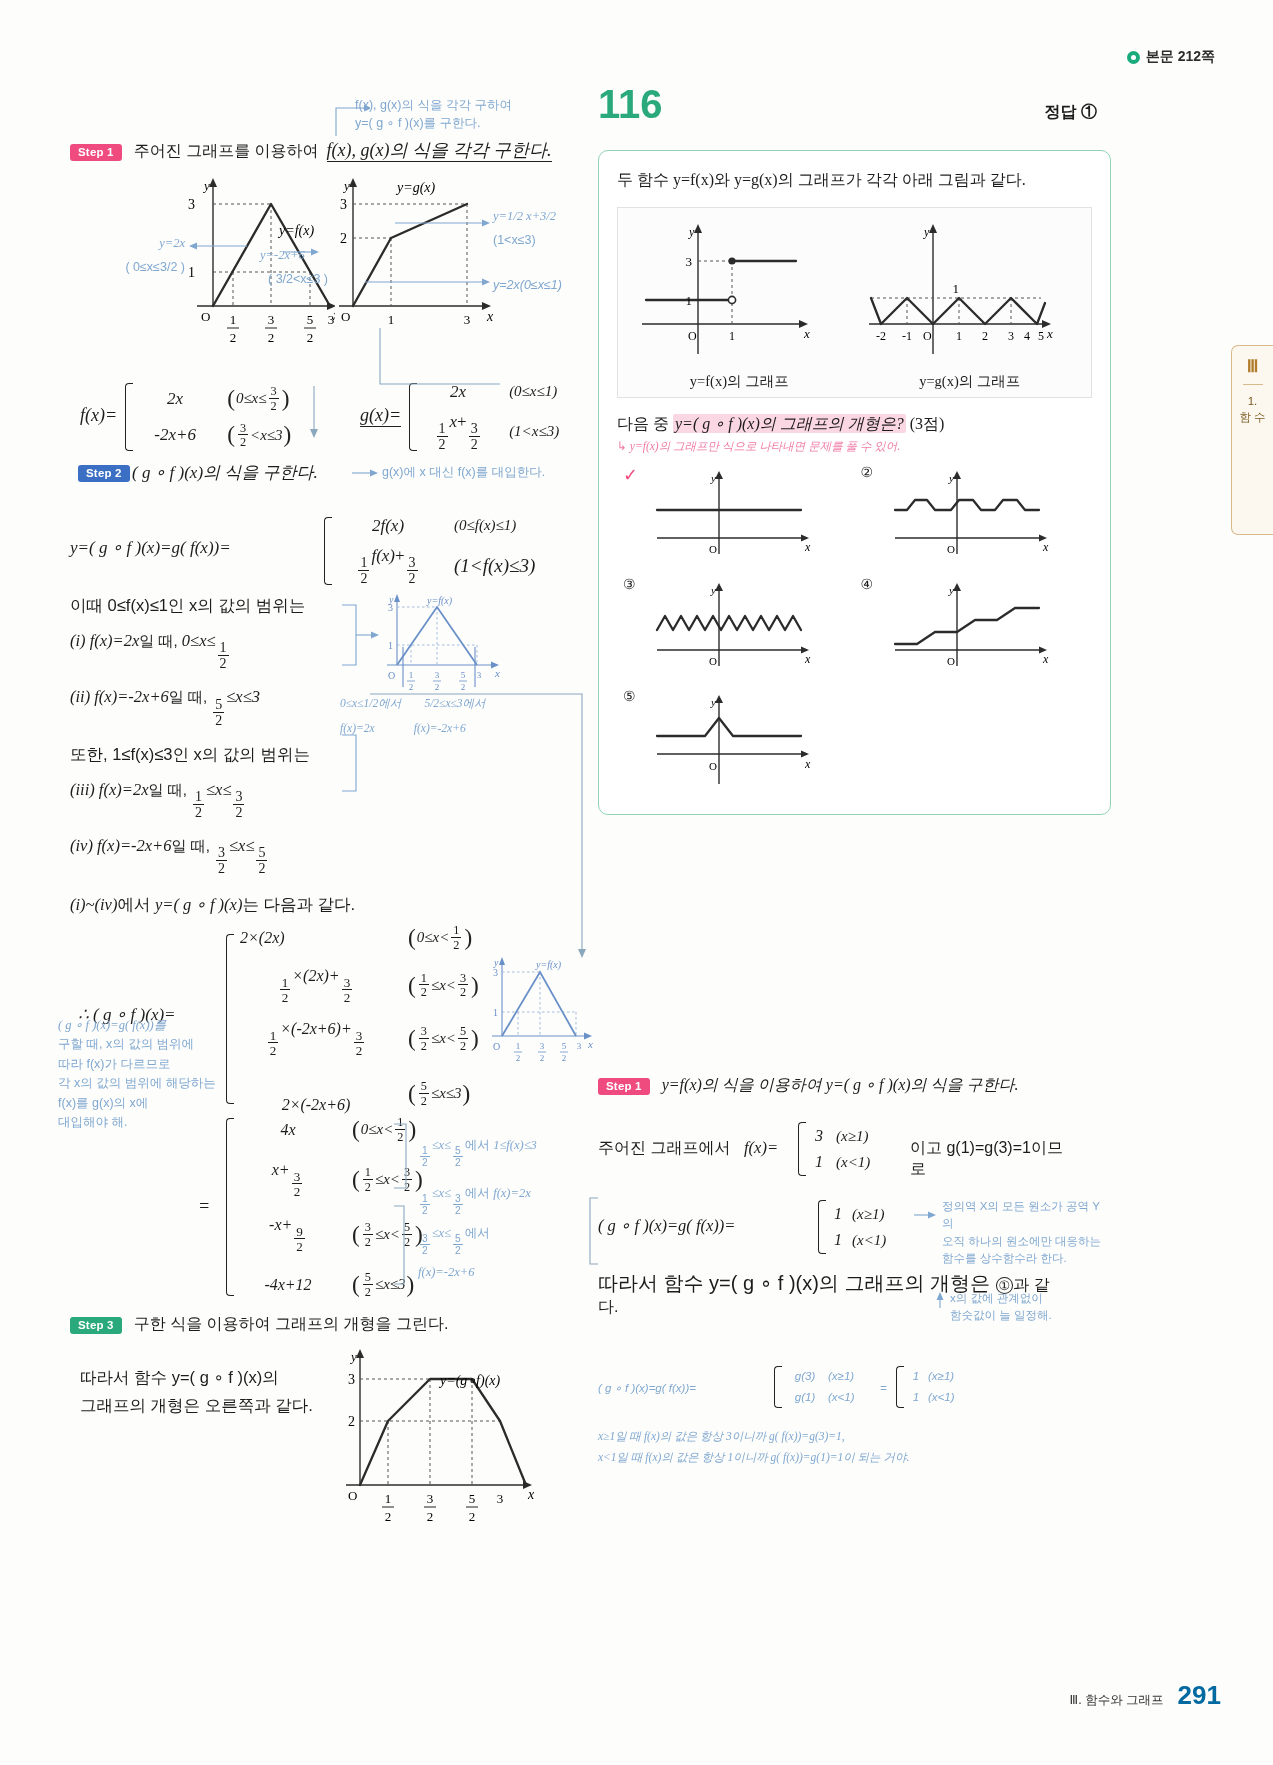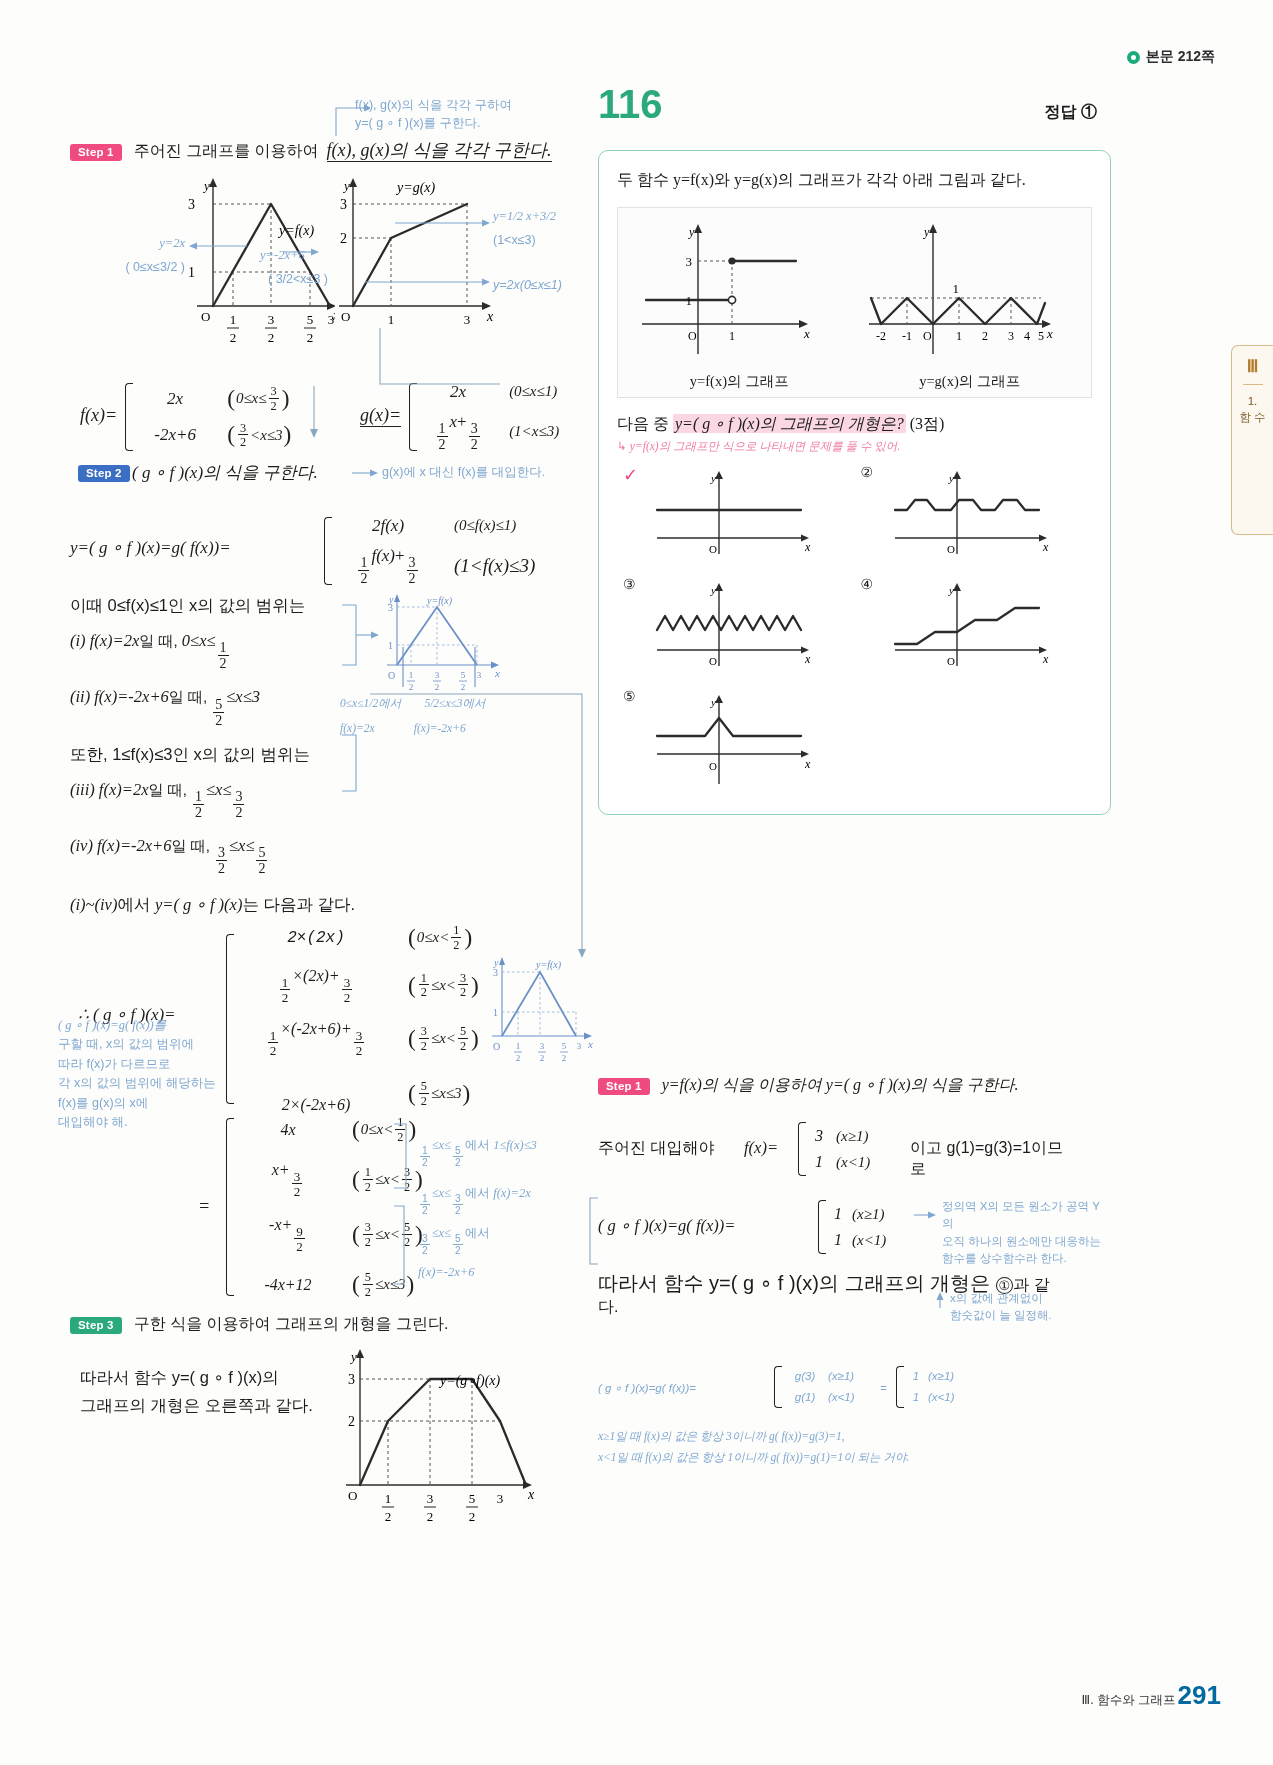--- a/index.html
+++ b/index.html
@@ -25,21 +25,21 @@
   #top-ref .dot {
     width:13px; height:13px; border-radius:50%;
     background:#1aab7d; display:inline-block; position:relative;
   }
   #top-ref .dot::after{
     content:""; position:absolute; left:4px; top:4px;
     width:5px; height:5px; border-radius:50%; background:#fff;
   }
 
   
-  #footer { position:absolute; right:52px; bottom:54px; display:flex; align-items:baseline; gap:2px; }
+  #footer { position:absolute; right:52px; bottom:54px; display:flex; align-items:baseline; gap:14px; }
   #footer .chap { font-family:"Liberation Sans", sans-serif; font-size:12.5px; color:#333; }
   #footer .pg { font-family:"Liberation Sans", sans-serif; font-size:26px; font-weight:bold; color:#0369a1; }
 
   
   #side-tab {
     position:absolute; right:0px; top:345px; width:42px; height:190px;
     border:1px solid #d8b98a; border-right:none;
     border-radius:7px 0 0 7px; background:#fdf8ef;
     display:flex; flex-direction:column; align-items:center; padding-top:10px;
   }
@@ -437,21 +437,21 @@
   <div class="kline" style="margin-top:18px;font-size:16.5px;">
     <span class="mi">(i)~(iv)</span><span class="kr">에서 </span><span class="mi">y=( g ∘ f )(x)</span><span class="kr">는 다음과 같다.</span>
   </div>
 
   <div style="position:relative;margin-top:14px;height:180px;">
     <span class="mi" style="position:absolute;left:8px;top:74px;font-size:17px;">∴ ( g ∘ f )(x)=</span>
     <span class="cases" style="position:absolute;left:152px;top:2px;height:174px;">
       <span class="brace"></span>
       <span class="rows" style="gap:16px;">
         <span class="crow">
-          <span class="expr mi" style="font-size:16px;width:152px;text-align:center;font-family:Liberation Mono, monospace;">2×(2x)</span>
+          <span class="expr mi" style="font-size:16px;width:152px;text-align:left;">2×(2x)</span>
           <span class="cond pbig" style="font-size:15px;">
               <span class="mi">0≤x&lt;</span>
               <span class="frac">
                 <span class="num">1</span>
                 <span class="den">2</span>
               </span>
             </span>
         </span>
         <span class="crow">
           <span class="expr" style="font-size:16px;width:152px;text-align:center;">
@@ -843,21 +843,21 @@
   </div>
 </div>
 
 <div id="sol">
   <div>
     <span class="step pink">Step 1</span>
     <span class="mi" style="margin-left:8px;font-size:16px;">y=f(x)의 식을 이용하여 y=( g ∘ f )(x)의 식을 구한다.</span>
   </div>
 
   <div style="position:relative;margin-top:20px;height:70px;">
-    <span class="kline" style="position:absolute;left:0px;top:22px;font-size:16px;">주어진 대입해야 </span>
+    <span class="kline" style="position:absolute;left:0px;top:22px;font-size:16px;">주어진 그래프에서 </span>
     <span class="mi" style="position:absolute;left:146px;top:22px;font-size:16.5px;">f(x)=</span>
     <span class="cases" style="position:absolute;left:196px;top:4px;height:58px;">
       <span class="brace"></span>
       <span class="rows" style="gap:8px;">
         <span class="crow">
           <span class="expr mi" style="font-size:16px;width:14px;text-align:center;">3</span>
           <span class="cond mi" style="font-size:15px;margin-left:10px;">(x≥1)</span>
         </span>
         <span class="crow">
           <span class="expr mi" style="font-size:16px;width:14px;text-align:center;">1</span>

